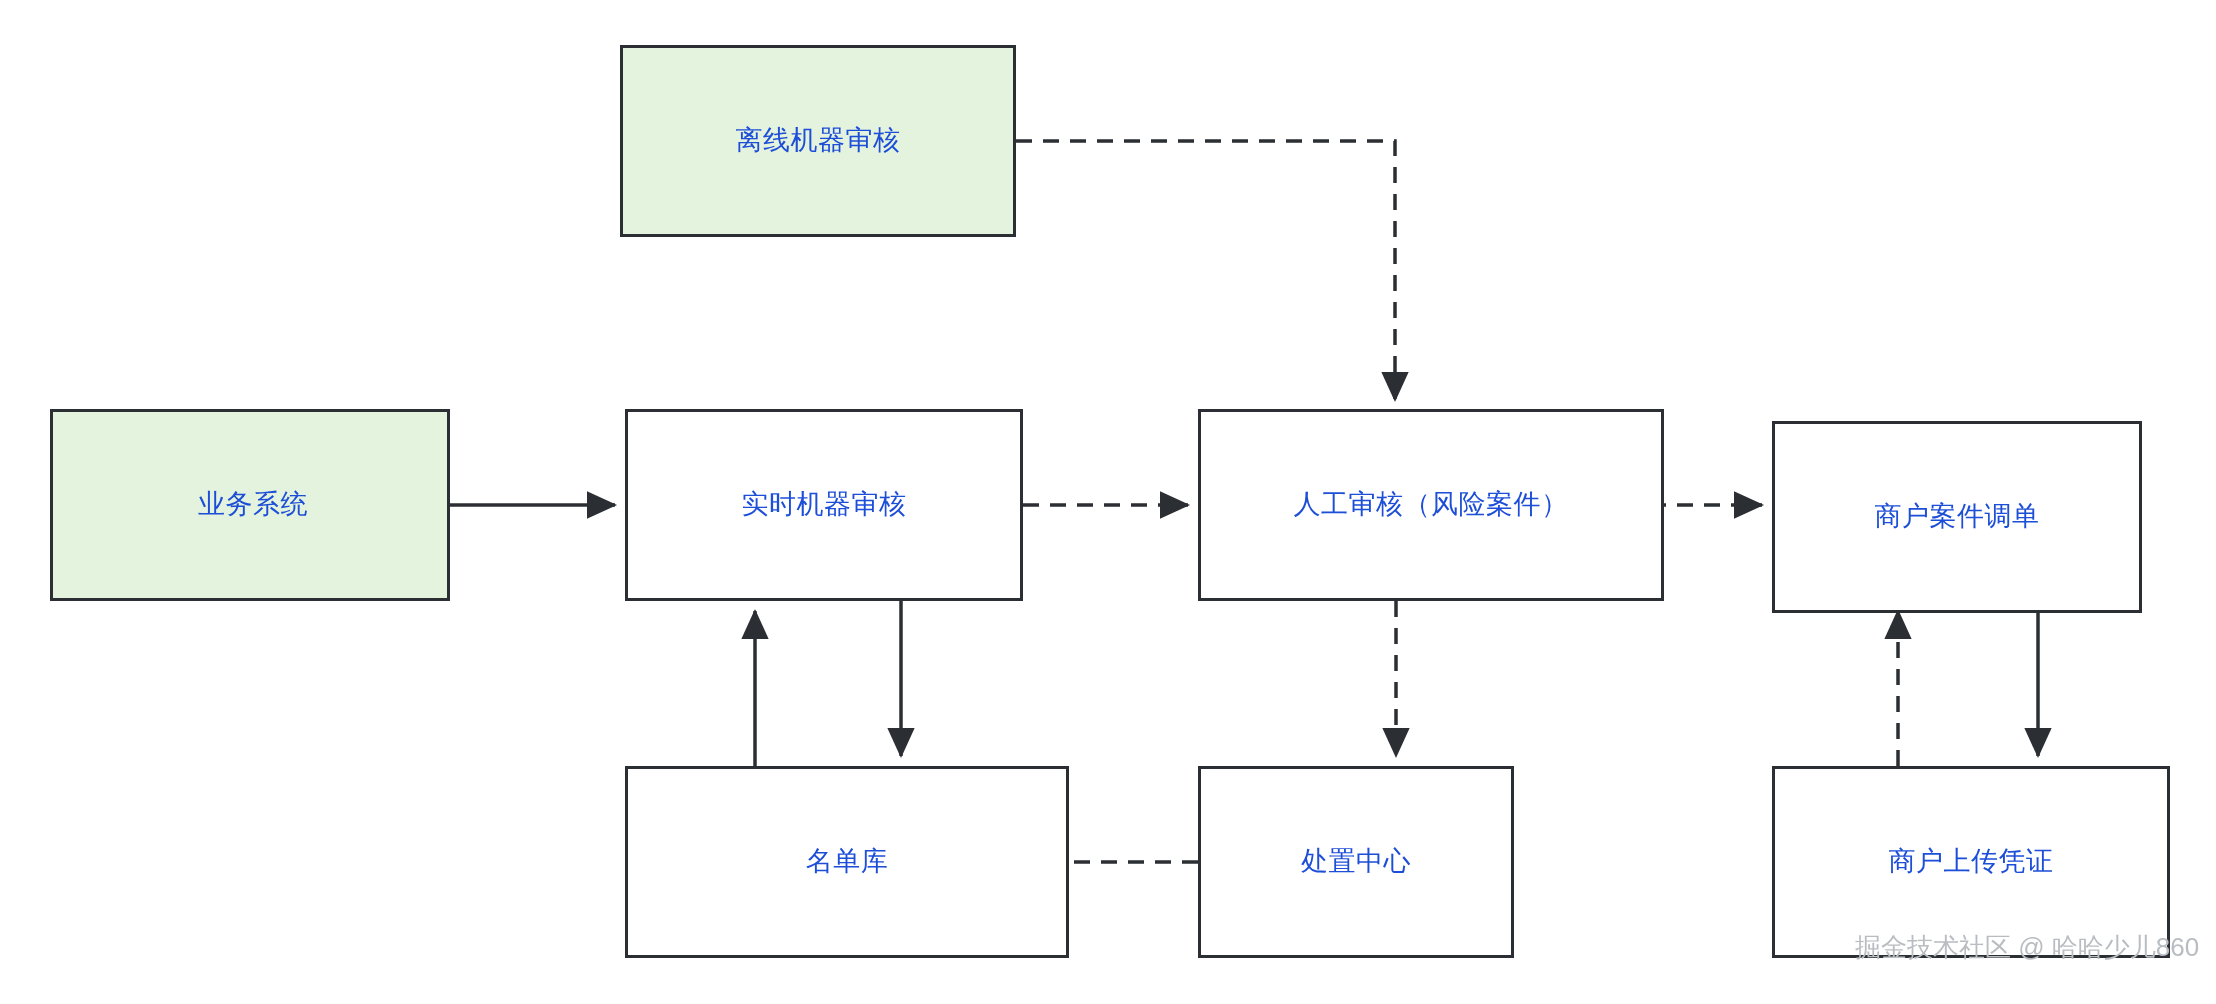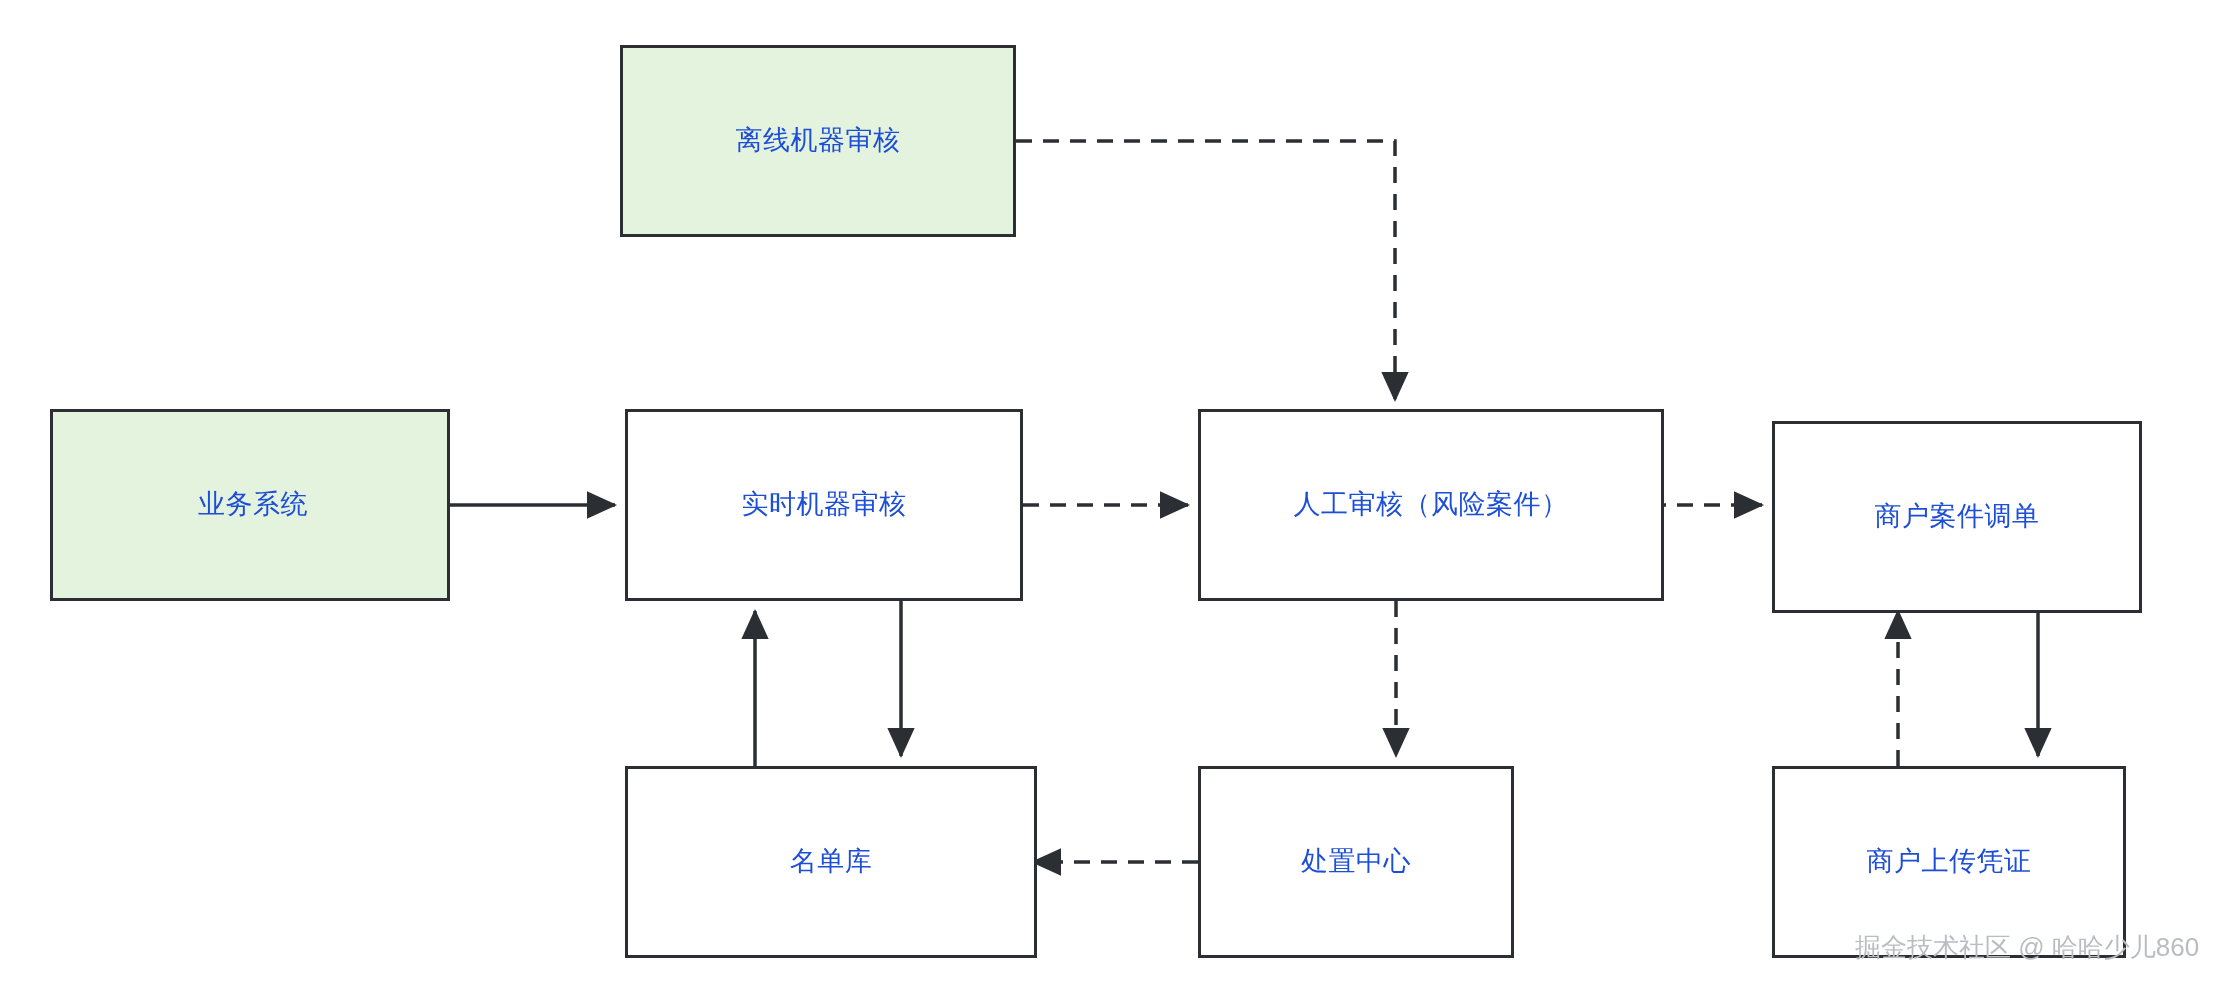--- a/index.html
+++ b/index.html
@@ -92,27 +92,27 @@
   </div>
 
   <div class="node" style="left: 1198px; top: 409px; width: 466px; height: 192px; border-color: rgb(43, 47, 51); background: rgb(255, 255, 255);">
     <span class="node-label">人工审核（风险案件）</span>
   </div>
 
   <div class="node" style="left: 1772px; top: 409px; width: 370px; height: 192px; border-color: rgb(43, 47, 51); background: rgb(255, 255, 255); margin-top: 12px;">
     <span class="node-label">商户案件调单</span>
   </div>
 
-  <div class="node" style="left: 625px; top: 766px; width: 412px; height: 192px; border-color: rgb(43, 47, 51); background: rgb(255, 255, 255);">
+  <div class="node" style="left: 625px; top: 766px; width: 444px; height: 192px; border-color: rgb(43, 47, 51); background: rgb(255, 255, 255);">
     <span class="node-label">名单库</span>
   </div>
 
   <div class="node" style="left: 1198px; top: 766px; width: 316px; height: 192px; border-color: rgb(43, 47, 51); background: rgb(255, 255, 255);">
     <span class="node-label">处置中心</span>
   </div>
 
-  <div class="node" style="left: 1772px; top: 766px; width: 354px; height: 192px; border-color: rgb(43, 47, 51); background: rgb(255, 255, 255);">
+  <div class="node" style="left: 1772px; top: 766px; width: 398px; height: 192px; border-color: rgb(43, 47, 51); background: rgb(255, 255, 255);">
     <span class="node-label">商户上传凭证</span>
   </div>
 
   <div class="watermark" style="left: 1855px; top: 930px; color: rgb(185, 189, 194);">掘金技术社区 @ 哈哈少儿860</div>
 
 </div>
 
 </body></html>

